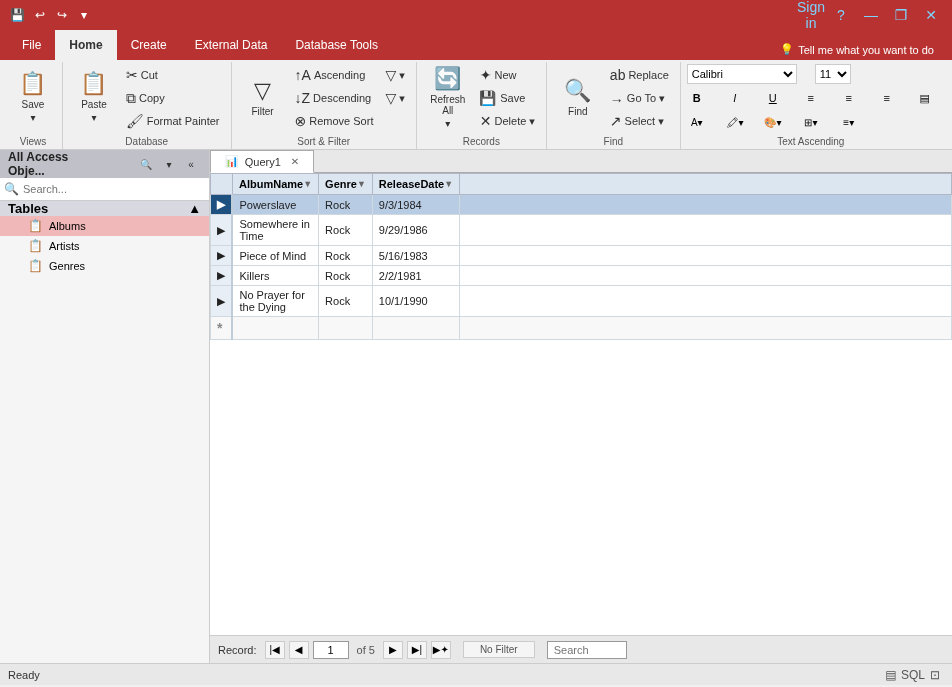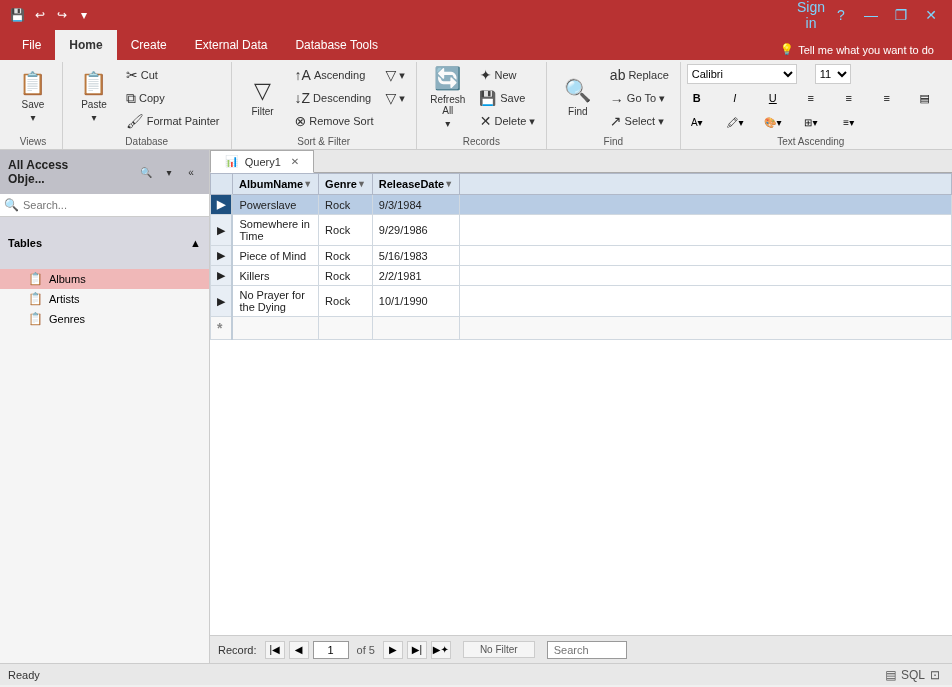--- a/index.html
+++ b/index.html
@@ -165,21 +165,21 @@
     
     .nav-pane {
       width: 210px;
       background: #f5f5f5;
       border-right: 1px solid #ccc;
       display: flex;
       flex-direction: column;
     }
     .nav-header {
       background: #c0c0c8;
-      padding: 8px 8px;
+      padding: 0 8px;
       display: flex;
       align-items: center;
       justify-content: center;
       font-weight: 600;
       font-size: 12px;
       color: #222;
       gap: 44px;
     }
     .nav-search {
       padding: 4px;
@@ -190,22 +190,22 @@
     }
     .nav-search input {
       flex: 1;
       border: none;
       outline: none;
       font-size: 11px;
       background: transparent;
     }
     .nav-section-header {
       background: #d8d8e0;
-      padding: 20px 8px;
-      font-size: 11px;
+      padding: 0 8px;
+      font-size: 13px;
       font-weight: 600;
       display: flex;
       align-items: center;
       justify-content: space-between;
       cursor: pointer;
     }
     .nav-item {
       padding: 3px 8px 3px 28px;
       font-size: 11px;
       display: flex;

